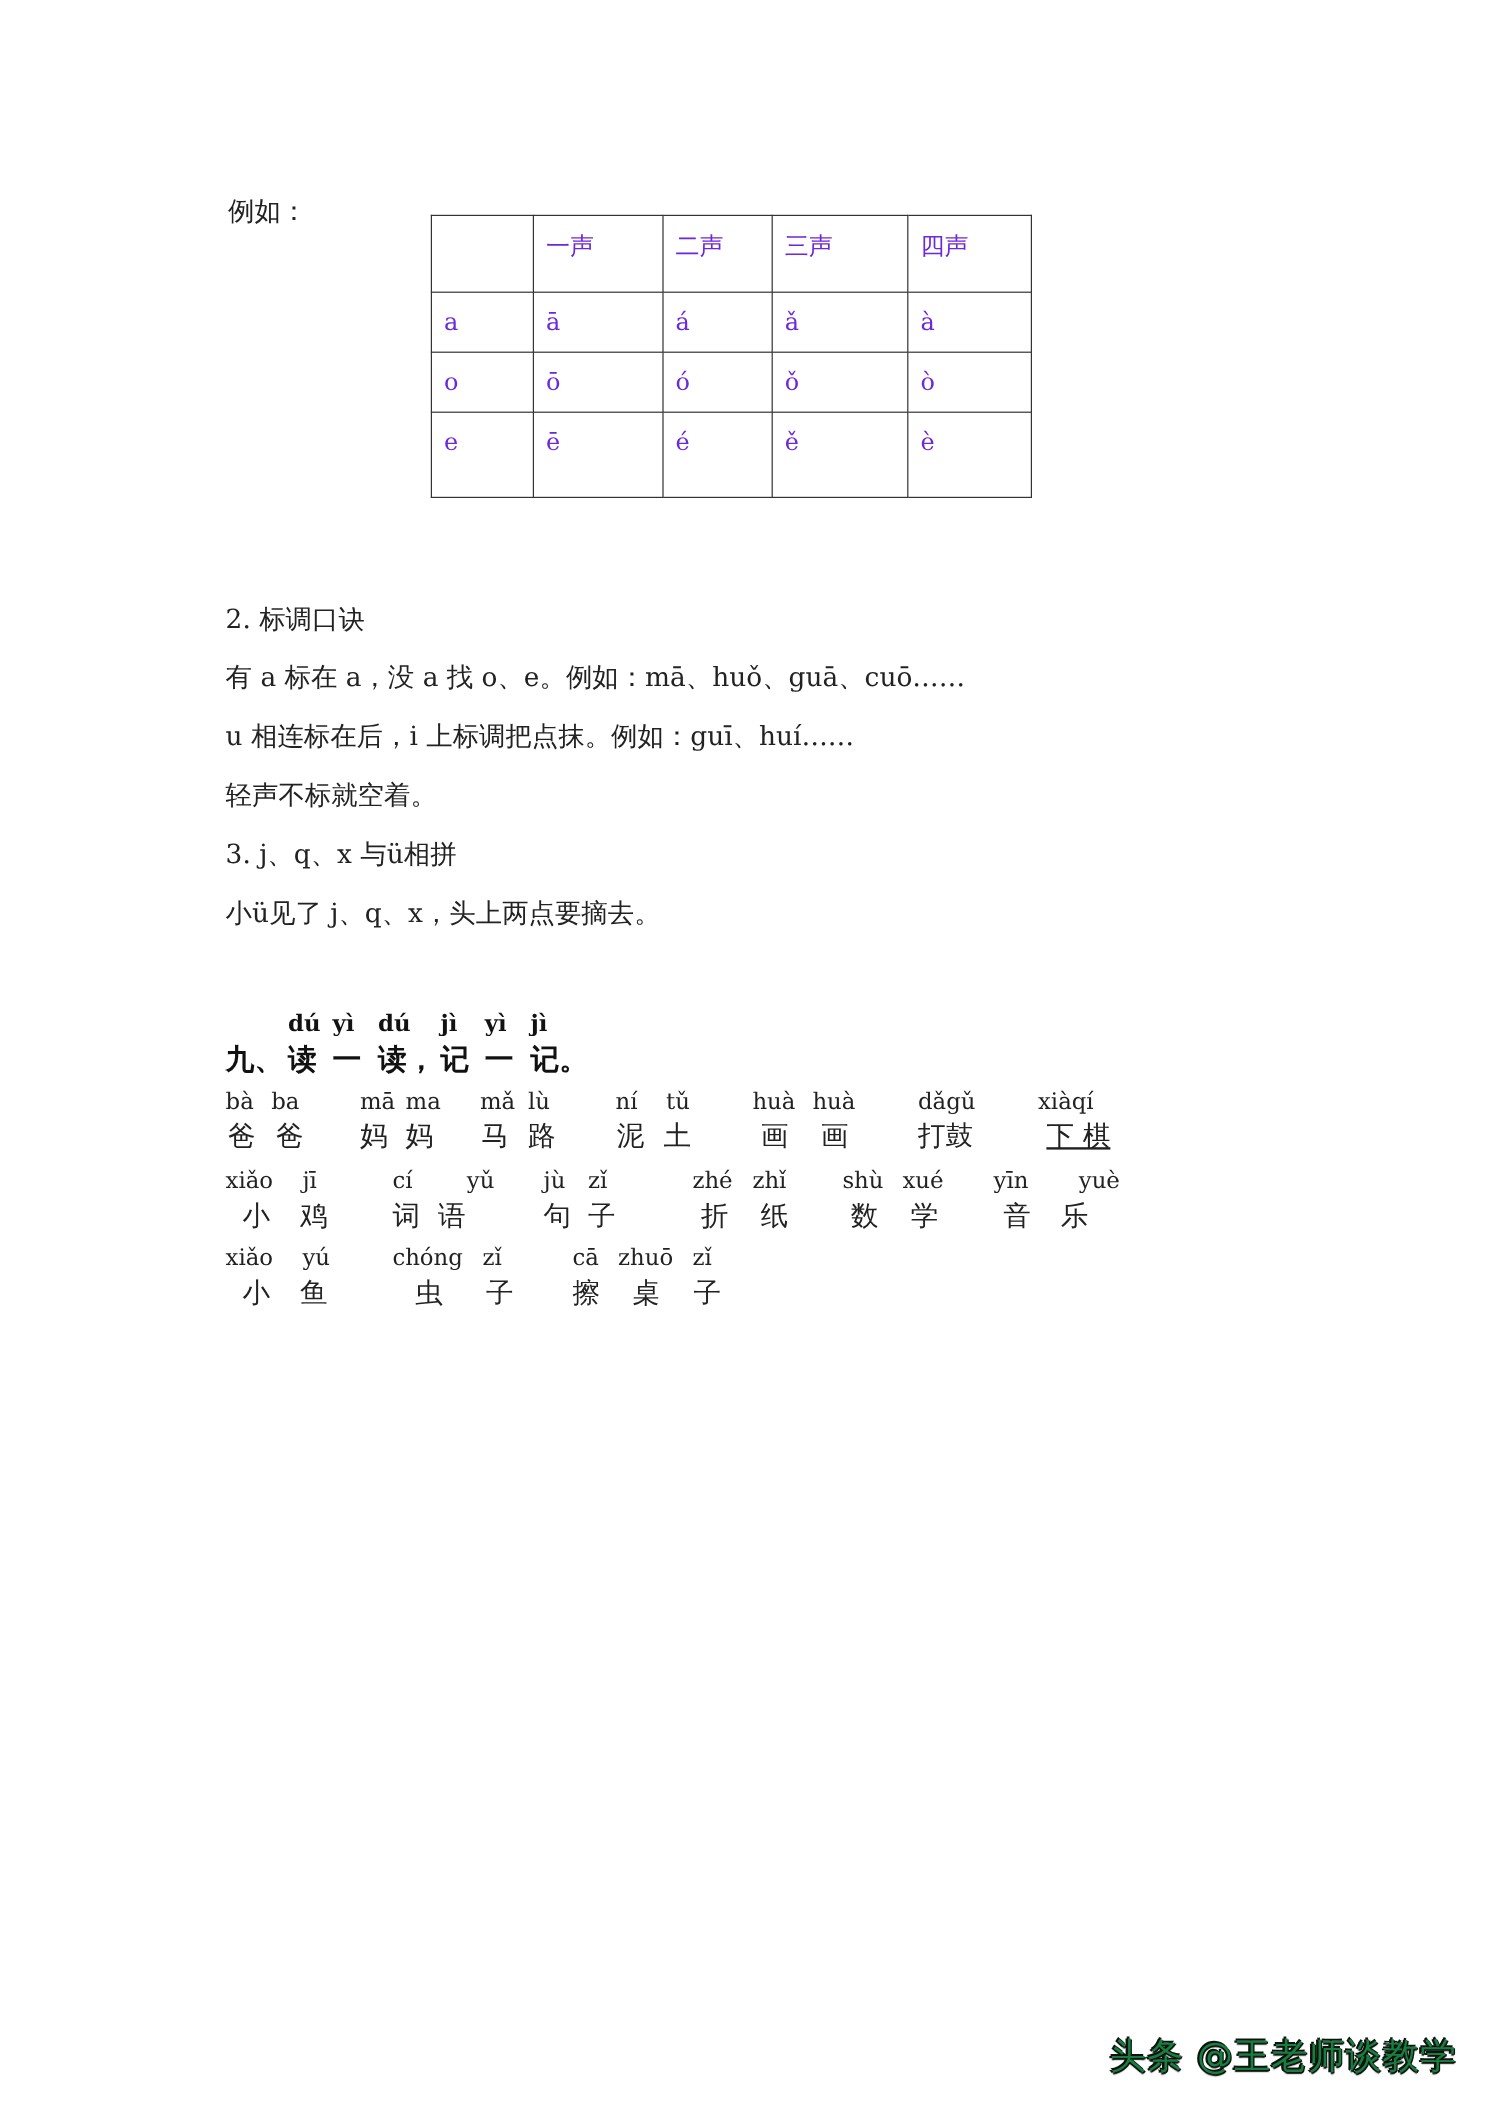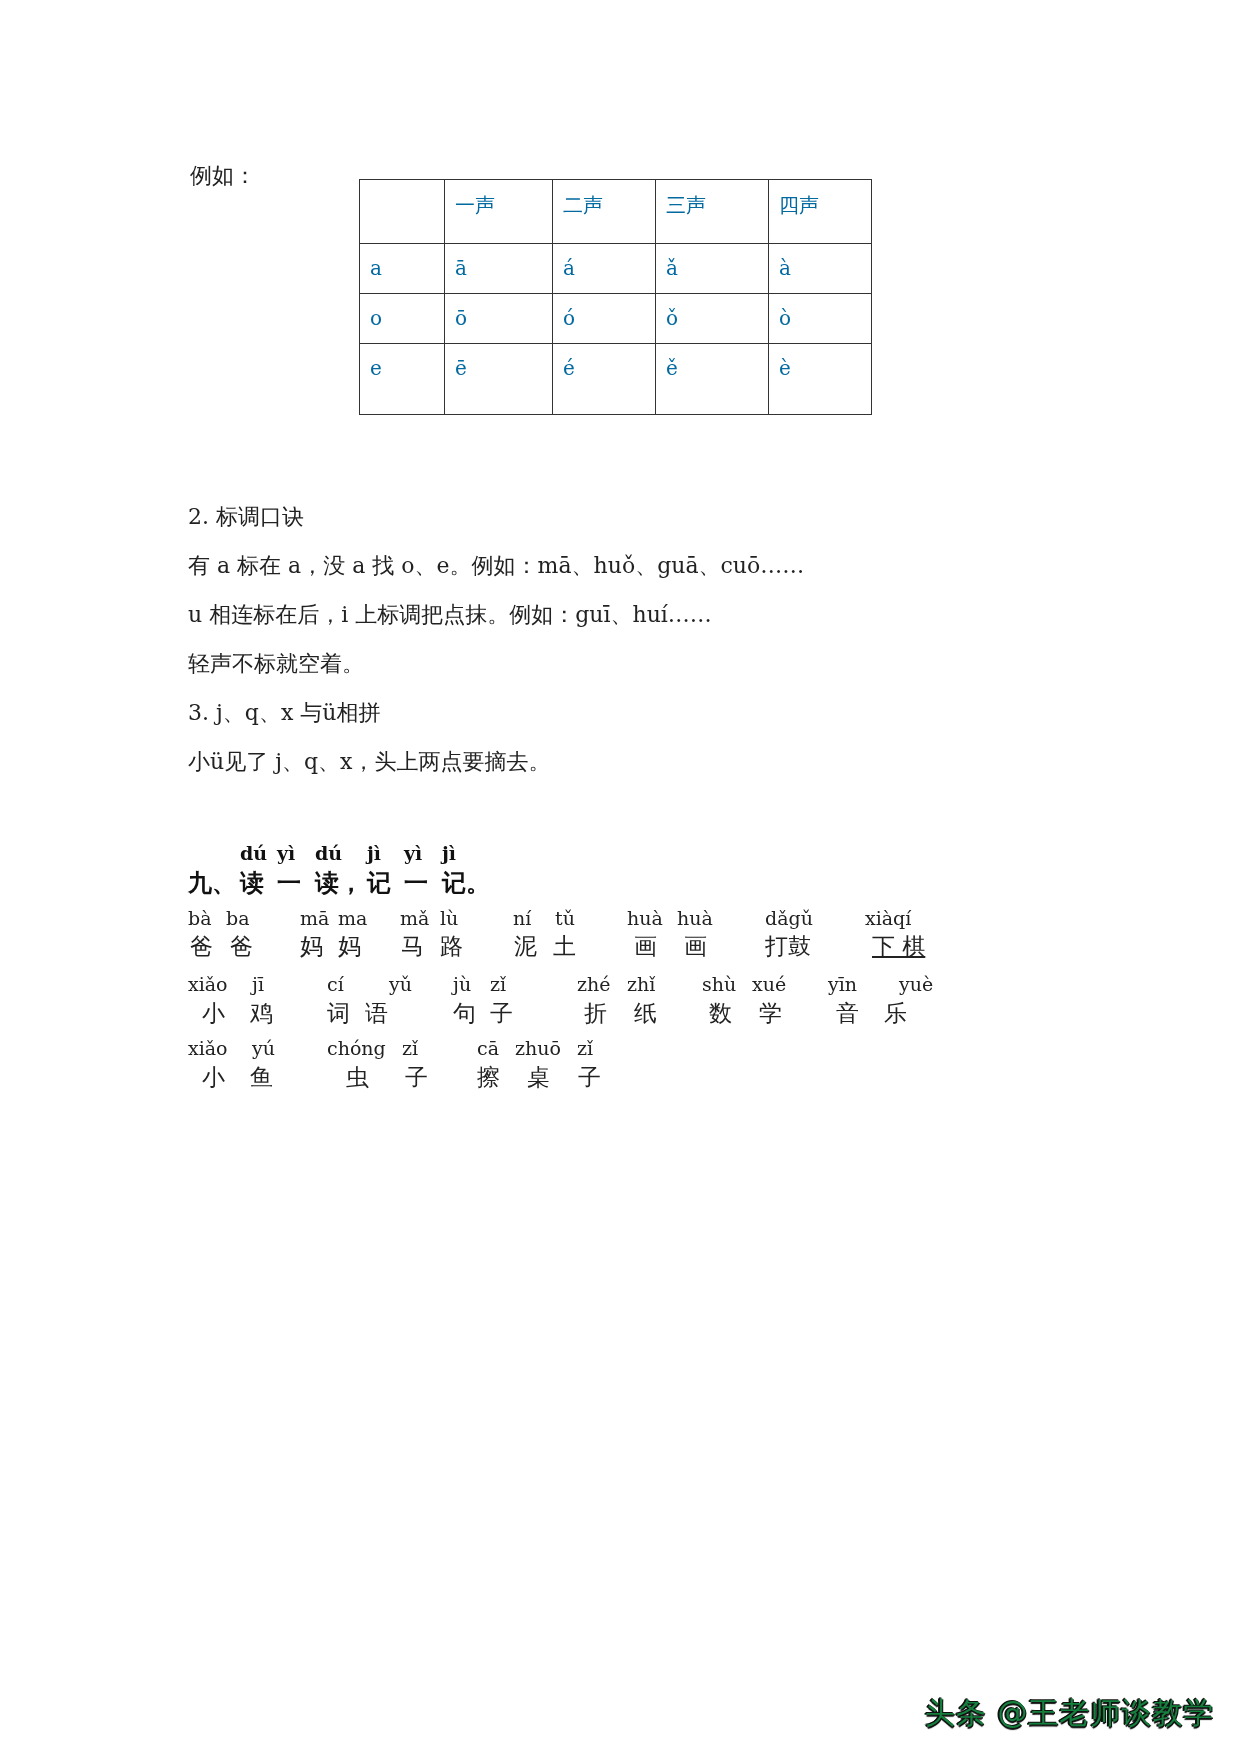--- a/index.html
+++ b/index.html
@@ -15,21 +15,21 @@
     table.tone-table {
       position: absolute; left: 359px; top: 179px;
       border-collapse: collapse;
       font-size: 20px;
     }
     table.tone-table td {
       border: 1.5px solid #333333;
       padding: 0 0 0 10px;
       vertical-align: top;
       box-sizing: border-box;
-      color: #0369a1;
+      color: #6d28d9;
     }
     .tone-table tr.hdr td { height: 64px; padding-top: 12px; }
     .tone-table tr.r td { height: 50px; padding-top: 12px; }
     .tone-table tr.r.last td { height: 71px; }
 
     .section-title { font-weight: bold; font-size: 24px; color: #111111; }
     .title-pinyin { font-weight: bold; font-size: 19px; color: #111111; }
     .py { font-size: 19px; color: #222; }
     .hz { font-size: 23px; color: #222; }
 
@@ -43,21 +43,21 @@
 </head>
 <body>
 
 <div class="abs example-label">例如：</div>
 
 <table class="tone-table">
   <tbody>
       <tr class="hdr">
     <td style="width:85px"></td>
     <td style="width:108px">一声</td>
-    <td style="width:103px">二声</td>
+    <td style="width:91px">二声</td>
     <td style="width:113px">三声</td>
     <td style="width:103px">四声</td>
   </tr>
   <tr class="r">
     <td>a</td>
     <td>ā</td>
     <td>á</td>
     <td>ǎ</td>
     <td>à</td>
   </tr>

